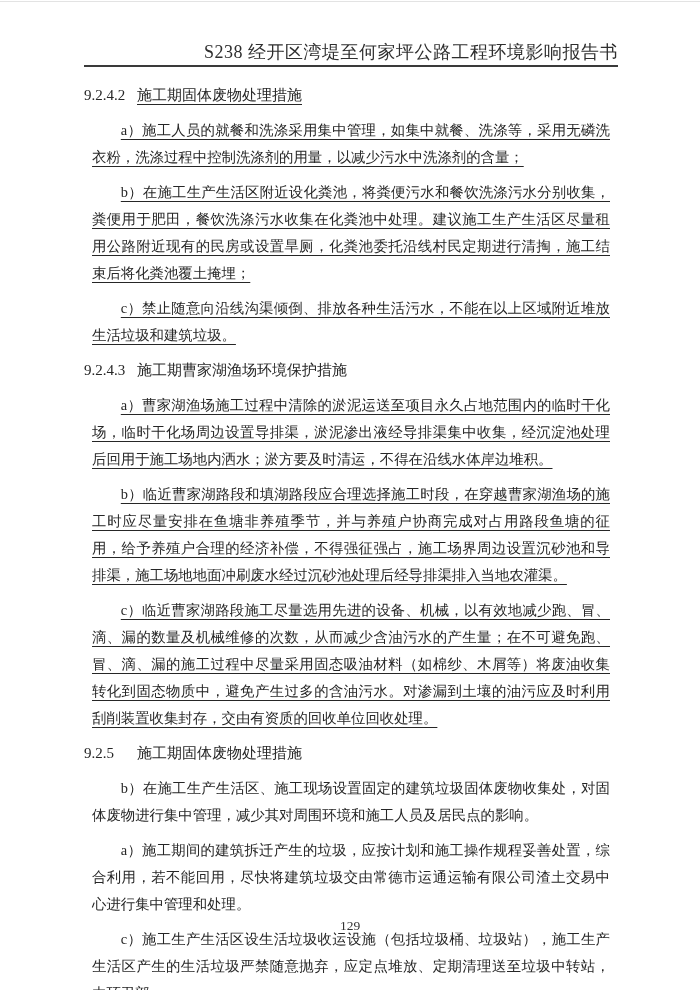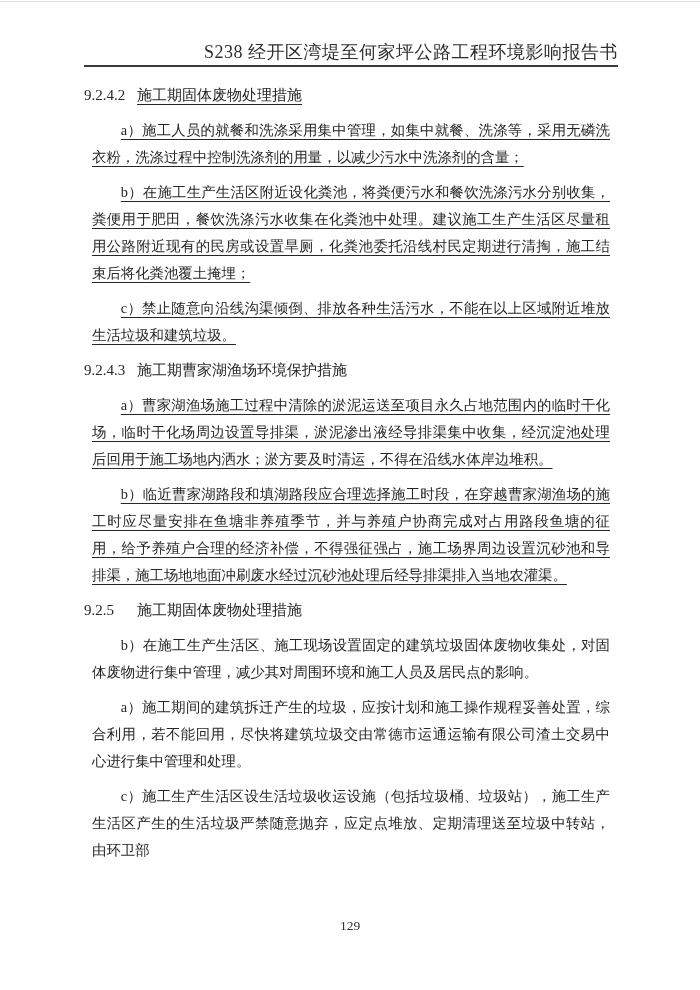--- a/index.html
+++ b/index.html
@@ -65,20 +65,21 @@
     </div>
     <p class="para u">a）施工人员的就餐和洗涤采用集中管理，如集中就餐、洗涤等，采用无磷洗衣粉，洗涤过程中控制洗涤剂的用量，以减少污水中洗涤剂的含量；</p>
     <p class="para u">b）在施工生产生活区附近设化粪池，将粪便污水和餐饮洗涤污水分别收集，粪便用于肥田，餐饮洗涤污水收集在化粪池中处理。建议施工生产生活区尽量租用公路附近现有的民房或设置旱厕，化粪池委托沿线村民定期进行清掏，施工结束后将化粪池覆土掩埋；</p>
     <p class="para u">c）禁止随意向沿线沟渠倾倒、排放各种生活污水，不能在以上区域附近堆放生活垃圾和建筑垃圾。</p>
 
     <div class="heading">
       <span class="hnum">9.2.4.3</span><span>施工期曹家湖渔场环境保护措施</span>
     </div>
     <p class="para u">a）曹家湖渔场施工过程中清除的淤泥运送至项目永久占地范围内的临时干化场，临时干化场周边设置导排渠，淤泥渗出液经导排渠集中收集，经沉淀池处理后回用于施工场地内洒水；淤方要及时清运，不得在沿线水体岸边堆积。</p>
     <p class="para u">b）临近曹家湖路段和填湖路段应合理选择施工时段，在穿越曹家湖渔场的施工时应尽量安排在鱼塘非养殖季节，并与养殖户协商完成对占用路段鱼塘的征用，给予养殖户合理的经济补偿，不得强征强占，施工场界周边设置沉砂池和导排渠，施工场地地面冲刷废水经过沉砂池处理后经导排渠排入当地农灌渠。</p>
+    <p class="para u">c）临近曹家湖路段施工尽量选用先进的设备、机械，以有效地减少跑、冒、滴、漏的数量及机械维修的次数，从而减少含油污水的产生量；在不可避免跑、冒、滴、漏的施工过程中尽量采用固态吸油材料（如棉纱、木屑等）将废油收集转化到固态物质中，避免产生过多的含油污水。对渗漏到土壤的油污应及时利用刮削装置收集封存，交由有资质的回收单位回收处理。</p>
 
     <div class="heading">
       <span class="hnum">9.2.5</span><span>施工期固体废物处理措施</span>
     </div>
     <p class="para">b）在施工生产生活区、施工现场设置固定的建筑垃圾固体废物收集处，对固体废物进行集中管理，减少其对周围环境和施工人员及居民点的影响。</p>
     <p class="para">a）施工期间的建筑拆迁产生的垃圾，应按计划和施工操作规程妥善处置，综合利用，若不能回用，尽快将建筑垃圾交由常德市运通运输有限公司渣土交易中心进行集中管理和处理。</p>
     <p class="para">c）施工生产生活区设生活垃圾收运设施（包括垃圾桶、垃圾站），施工生产生活区产生的生活垃圾严禁随意抛弃，应定点堆放、定期清理送至垃圾中转站，由环卫部</p>
 
   </div>
 

